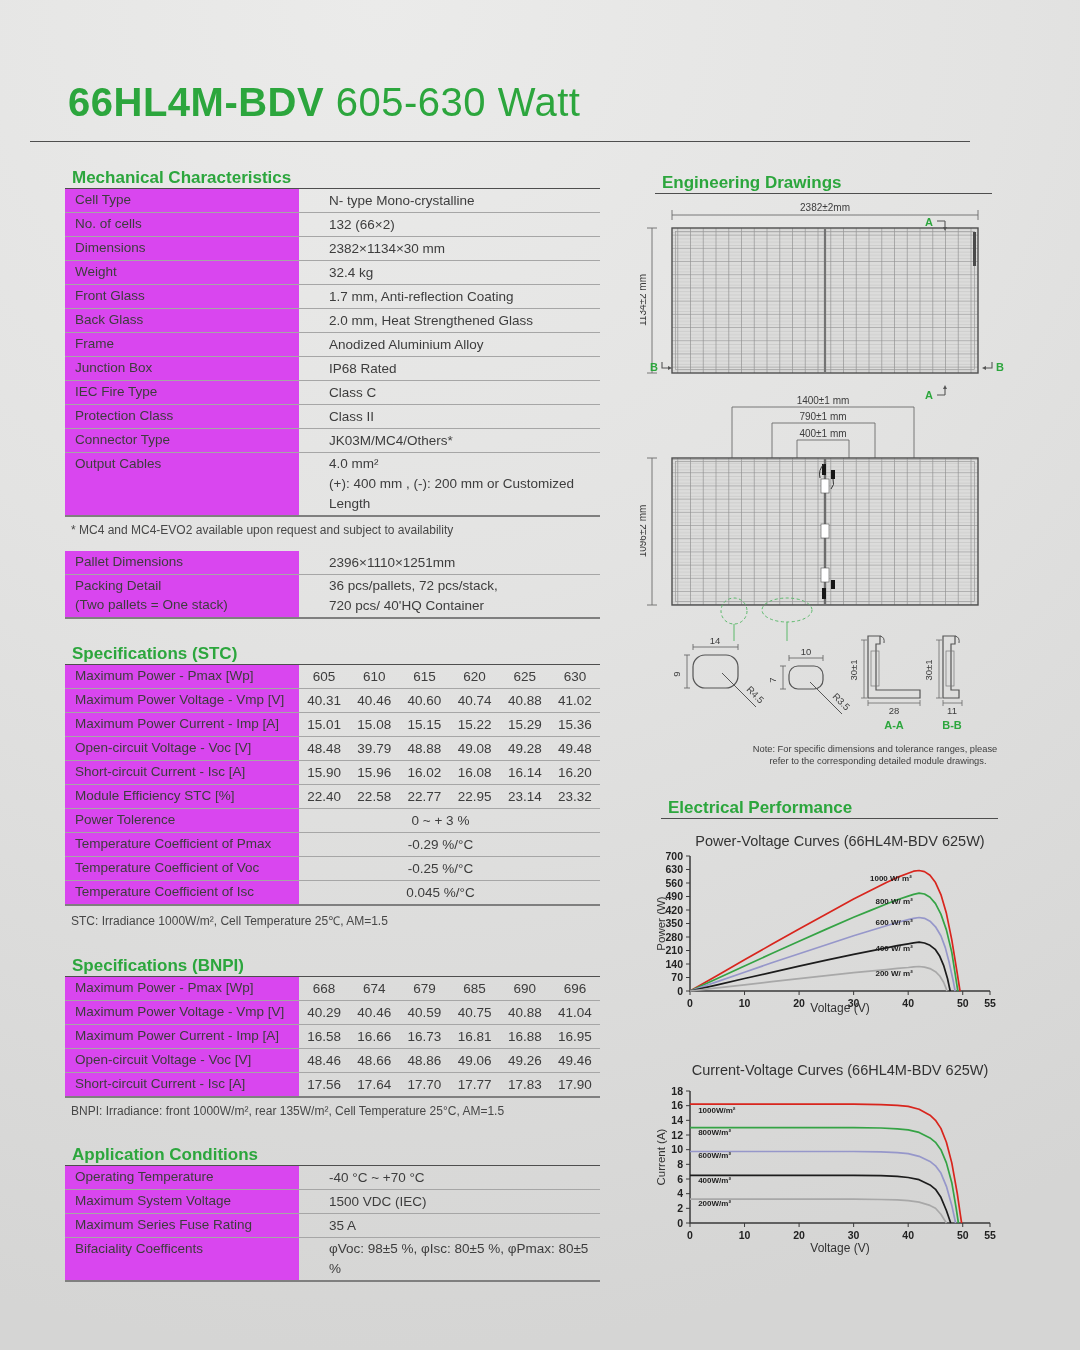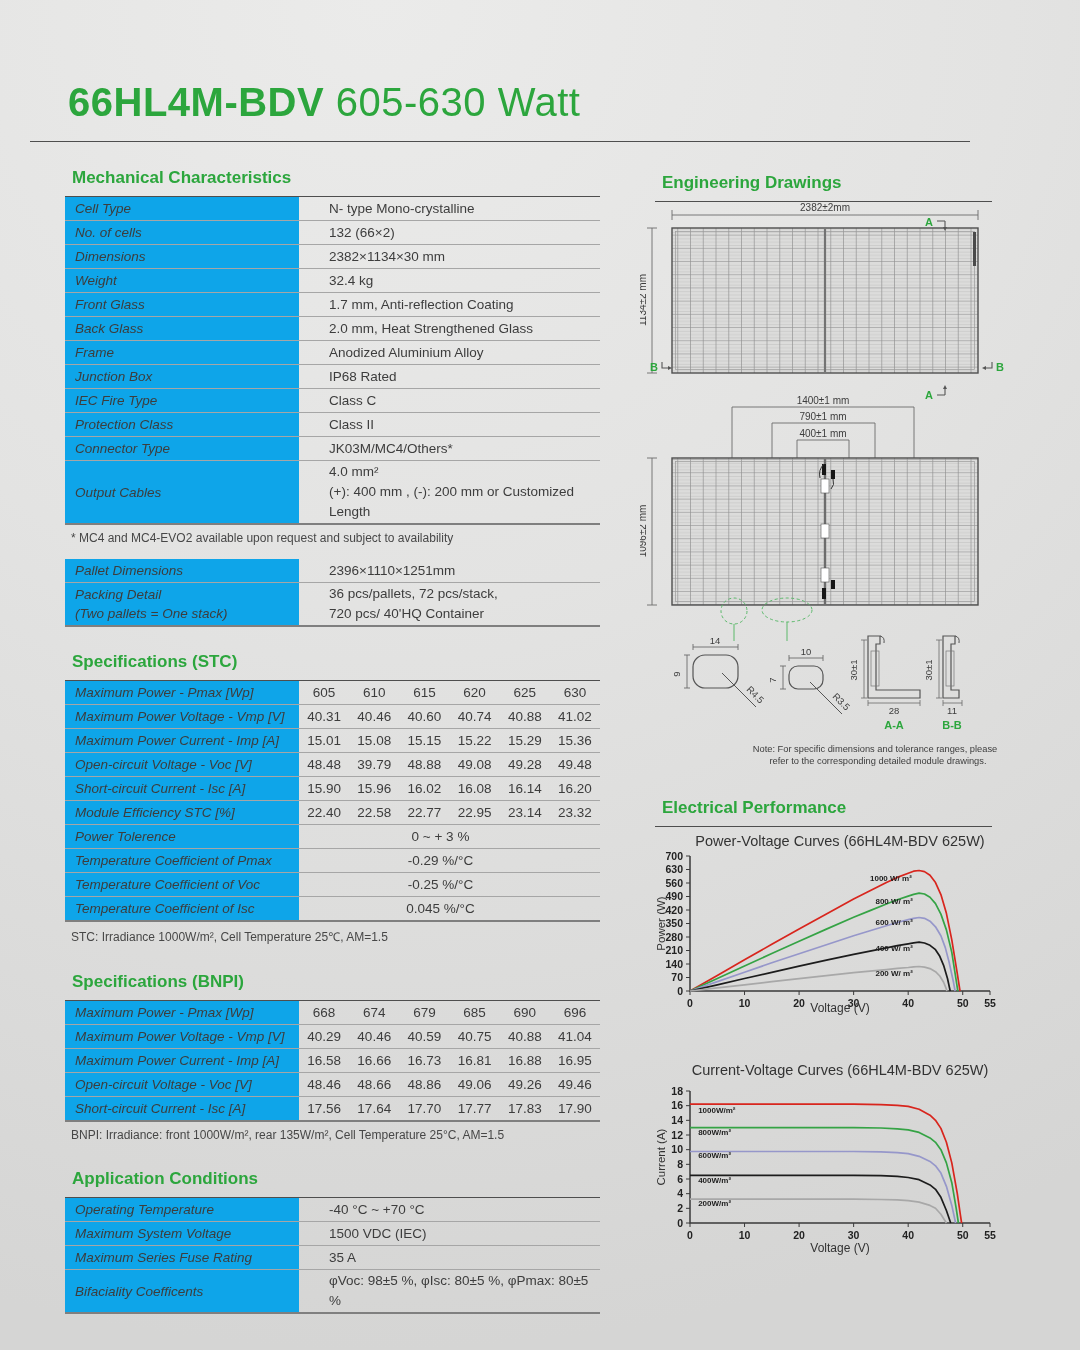--- a/index.html
+++ b/index.html
@@ -10,36 +10,36 @@
   }
   .page{position:absolute;inset:0;}
   .title{position:absolute;left:68px;top:80px;font-size:40px;color:#2ca63d;letter-spacing:.5px;white-space:nowrap;}
   .title .model{font-weight:bold;}
   .title .watt{font-weight:normal;}
   .title-rule{position:absolute;left:30px;top:141px;width:940px;border-top:1.6px solid #4e4e4e;}
 
   .col-left{position:absolute;left:65px;top:165px;width:535px;}
   .col-right{position:absolute;left:640px;top:165px;width:368px;height:1185px;}
 
-  .sec-title{color:#2ca63d;font-weight:bold;font-size:17px;padding:3px 0 8px 7px;border-bottom:1.6px solid #4e4e4e;white-space:nowrap;}
+  .sec-title{color:#2ca63d;font-weight:bold;font-size:17px;padding:3px 0 0 7px;border-bottom:1.6px solid #4e4e4e;white-space:nowrap;}
   .tbl{width:100%;}
   .row{display:flex;border-bottom:1px solid #a6a6a6;font-size:13.5px;min-height:23px;}
   .tbl .row:last-child{border-bottom:2px solid #7f7f7f;}
-  .lbl{width:220px;background:#0ea5e9;padding:1px 4px 1px 10px;display:flex;flex-direction:column;justify-content:center;line-height:19px;font-style:italic;}
+  .lbl{width:220px;background:#d946ef;padding:1px 4px 1px 10px;display:flex;flex-direction:column;line-height:19px;}
   .val{flex:1;padding:1px 0 1px 30px;display:flex;flex-direction:column;justify-content:center;line-height:20px;}
   .num{flex:1;display:flex;align-items:center;justify-content:center;}
   .valspan{flex:1;display:flex;align-items:center;justify-content:center;padding-right:18px;}
   .footnote{font-size:12px;padding:6px 0 0 6px;color:#474747;}
   #sec-packaging{margin-top:14px;}
   #sec-stc{margin-top:22px;}
   #sec-bnpi{margin-top:24px;}
   #sec-application{margin-top:24px;}
 
   .h-eng{position:absolute;left:15px;top:5px;width:330px;}
-  .h-elec{position:absolute;left:15px;top:630px;width:330px;}
+  .h-elec{position:absolute;left:21px;top:630px;width:330px;}
   #eng-svg{position:absolute;left:0;top:31px;}
   #pv-svg{position:absolute;left:15px;top:665px;}
   #iv-svg{position:absolute;left:15px;top:895px;}
 
   .dim{font-size:10px;fill:#3d3d3d;text-anchor:middle;}
   .dim2{font-size:9.5px;fill:#3d3d3d;text-anchor:middle;}
   .glabel{fill:#2ca63d;font-weight:bold;font-size:11px;text-anchor:middle;}
   .gmark{fill:#2ca63d;font-weight:bold;font-size:11px;}
   .note{font-size:9.3px;fill:#3d3d3d;text-anchor:middle;}
 </style>

